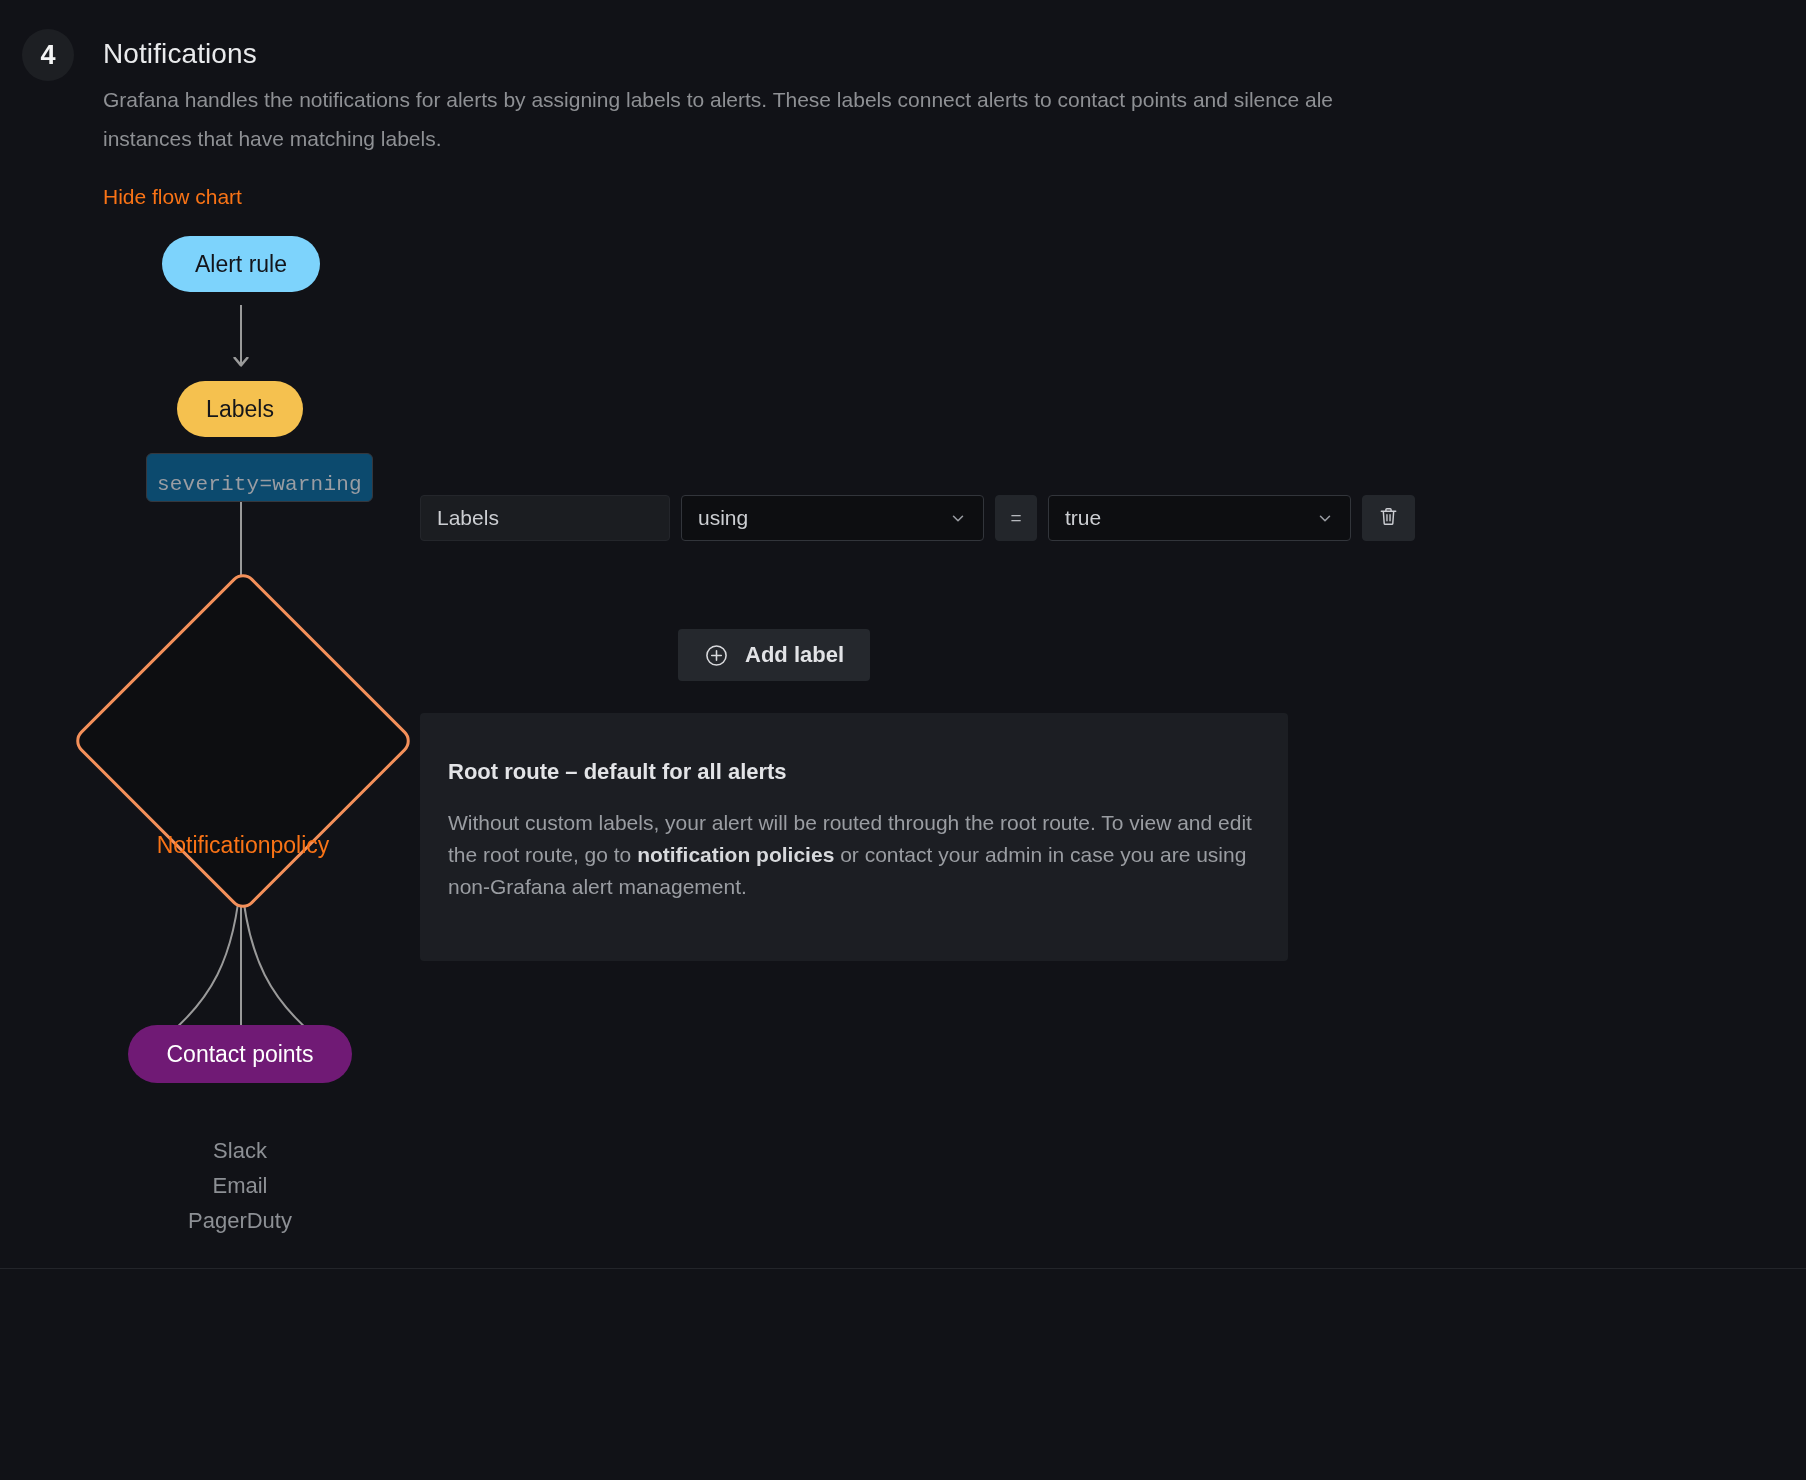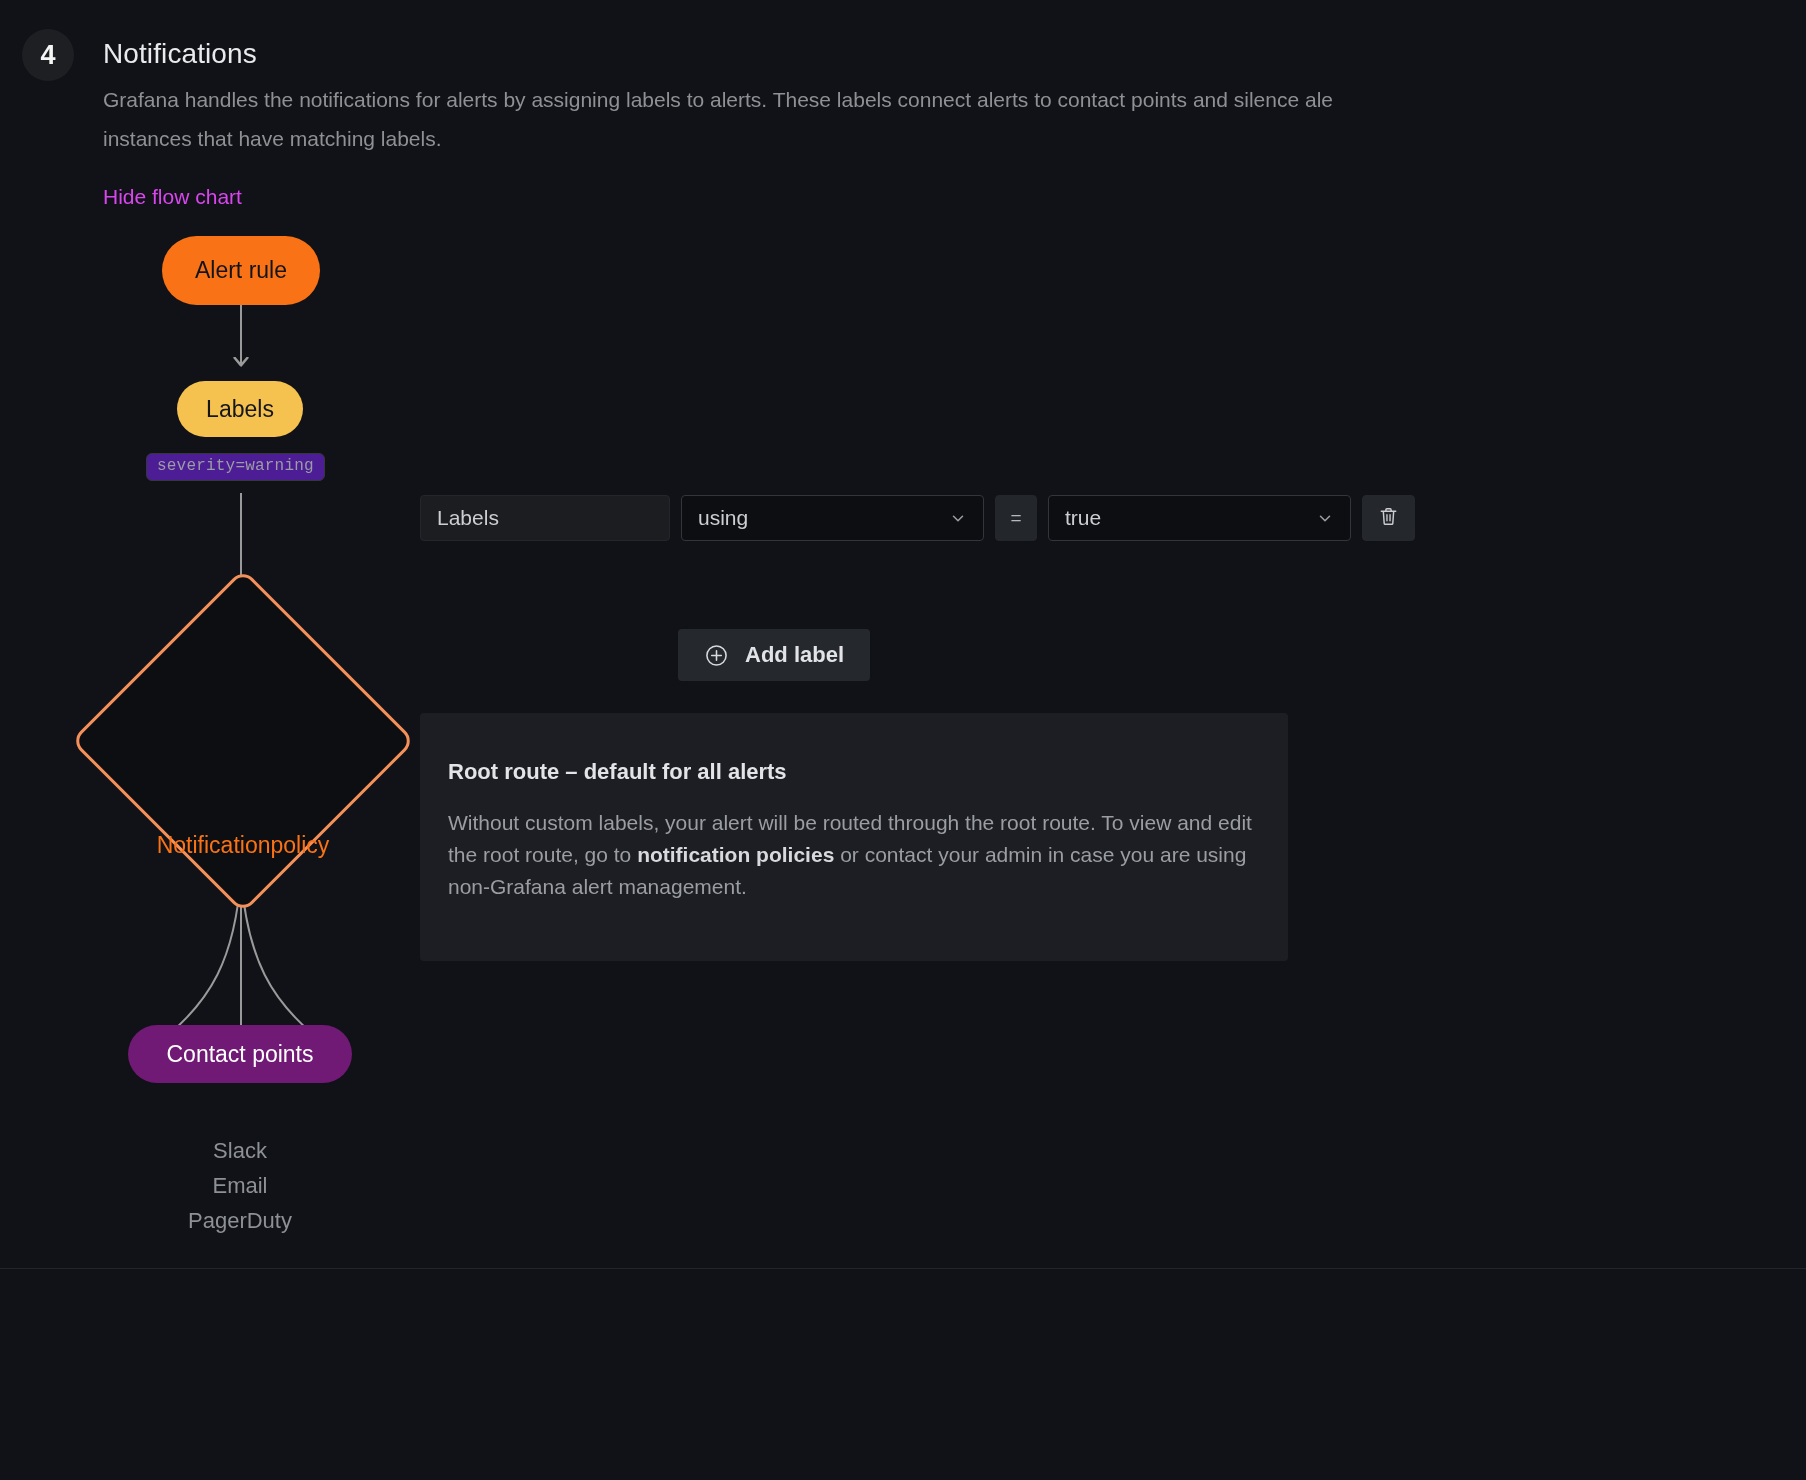--- a/index.html
+++ b/index.html
@@ -49,21 +49,21 @@
     line-height: 39px;
     color: #8e9094;
     white-space: pre-wrap;
   }
 
   
   #flow-toggle {
     position: absolute;
     left: 103px; top: 185px;
     font-size: 21px;
-    color: #d946ef;
+    color: #f97316;
     background: none;
     border: none;
     padding: 0;
     font-family: inherit;
     cursor: pointer;
   }
 
   #flow-chart {
     position: absolute;
     left: 103px; top: 225px;
@@ -76,47 +76,47 @@
     border-radius: 40px;
     display: flex;
     align-items: center;
     justify-content: center;
     font-size: 23px;
     font-weight: 500;
     white-space: nowrap;
   }
   #node-alert-rule {
     left: 59px; top: 11px;
-    width: 158px; height: 69px;
-    background: #f97316;
+    width: 158px; height: 56px;
+    background: #7dd3fc;
     color: #13141a;
   }
   #node-labels {
     left: 74px; top: 156px;
     width: 126px; height: 56px;
     background: #f5c14f;
     color: #15161a;
   }
   #node-contact-points {
     left: 25px; top: 800px;
     width: 224px; height: 58px;
     background: #701a75;
     color: #ffffff;
   }
 
   #labels-chip {
     position: absolute;
     left: 43px; top: 228px;
-    padding: 3px 10px 5px;
+    padding: 19px 10px 5px;
     border: 1px solid #35373d;
     border-radius: 6px;
-    background: #4c1d95;
+    background: #0c4a6e;
     color: #9a9da3;
     font-family: "Liberation Mono", "DejaVu Sans Mono", monospace;
-    font-size: 16px;
+    font-size: 21px;
     letter-spacing: .2px;
     white-space: nowrap;
   }
 
   #node-notification-policy {
     position: absolute;
     left: 18px; top: 394px;
     width: 244px; height: 244px;
     transform: rotate(45deg);
     border: 3px solid #f4905a;

